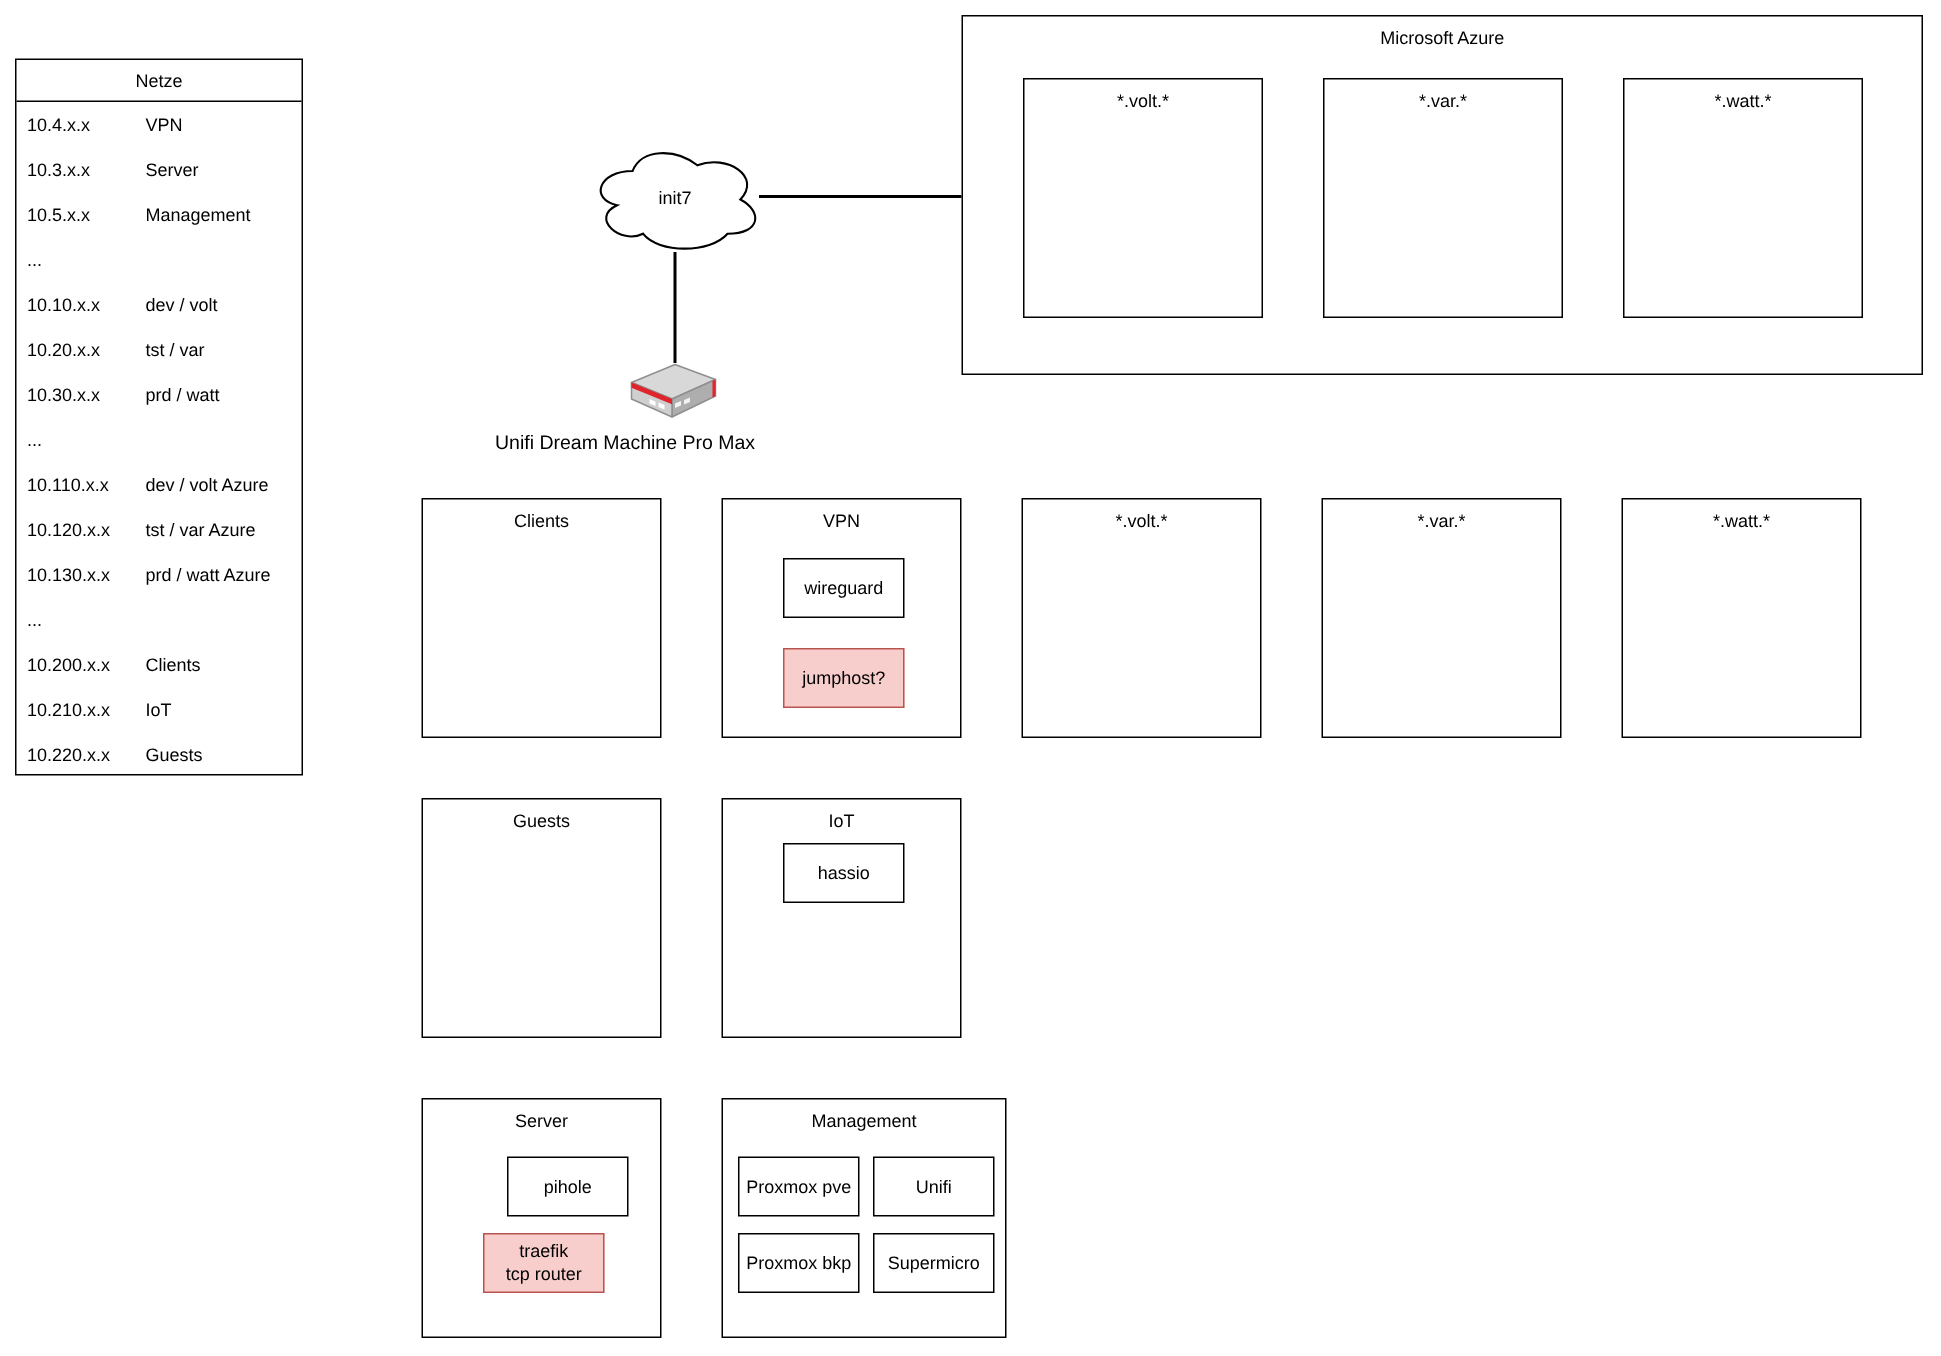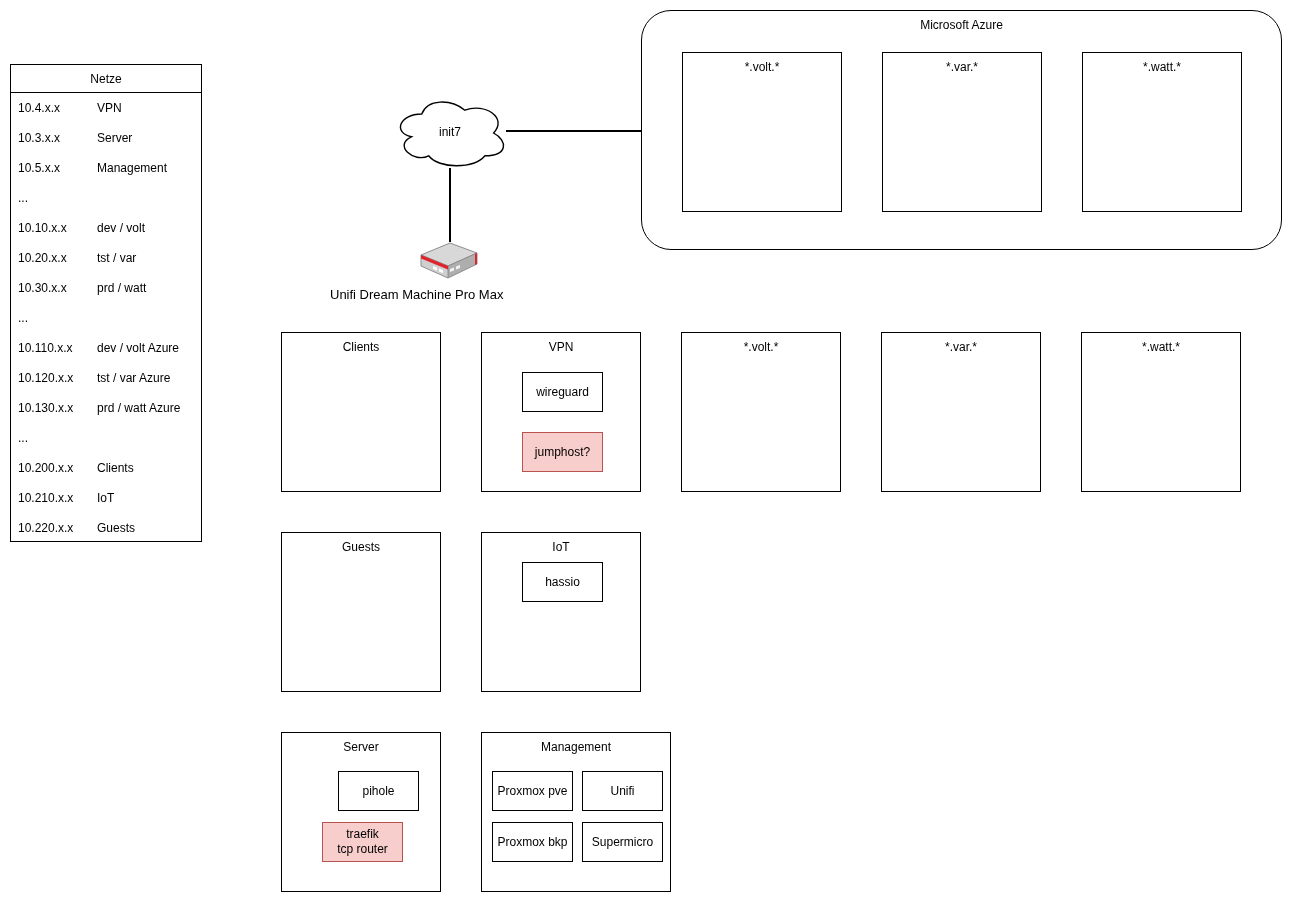--- a/index.html
+++ b/index.html
@@ -10,21 +10,21 @@
   .dbox{position:absolute;border:1.4px solid #000;background:#fff;box-sizing:border-box;}
   .dbox .title{display:block;text-align:center;padding-top:7px;font-size:12px;line-height:14px;}
 
   
   .node{position:absolute;border:1.4px solid #000;background:#fff;box-sizing:border-box;
         display:flex;align-items:center;justify-content:center;text-align:center;
         font-size:12px;line-height:15px;white-space:pre-line;}
   .pink{}
 
   
-  .ntable{position:absolute;left:10px;top:64px;width:192px;height:478px;
+  .ntable{position:absolute;left:10px;top:39px;width:192px;height:478px;
           border:1.4px solid #000;background:#fff;box-sizing:border-box;}
   .ntable .thead{height:28px;line-height:28px;text-align:center;font-size:12px;
                  border-bottom:1.4px solid #000;box-sizing:border-box;}
   .ntable .trow{height:30px;line-height:30px;display:flex;font-size:12px;padding-left:7px;}
   .ntable .trow .ip{width:79px;flex:none;}
   .ntable .trow .nm{flex:1;}
 
   
   .hline{position:absolute;height:1.6px;background:#000;}
   .vline{position:absolute;width:1.6px;background:#000;}
@@ -116,21 +116,21 @@
     <polygon points="2,15 29,26 29,29.5 2,18.5" fill="#e0242b"></polygon>
     <polygon points="56,14 58,13 58,24 56,25" fill="#e0242b"></polygon>
     <rect x="8" y="26" width="4" height="3" fill="#ffffff" transform="skewY(22)" opacity="0"></rect>
     <polygon points="14,26 18,27.6 18,30.6 14,29" fill="#ffffff"></polygon>
     <polygon points="20,28.4 24,30 24,33 20,31.4" fill="#ffffff"></polygon>
     <polygon points="31,29 35,27.4 35,30.4 31,32" fill="#f2f2f2"></polygon>
     <polygon points="37,26.6 41,25 41,28 37,29.6" fill="#f2f2f2"></polygon>
   </svg>
   <div class="lbl" style="left:330px;top:287px;width:240px;">Unifi Dream Machine Pro Max</div>
 
-  <div class="dbox" style="left:641px;top:10px;width:641px;height:240px;border-radius:30px;">
+  <div class="dbox" style="left:641px;top:10px;width:641px;height:240px;">
     <span class="title">Microsoft Azure</span>
     <div class="dbox" style="left:40px;top:41px;width:160px;height:160px;">
       <span class="title">*.volt.*</span>
     </div>
     <div class="dbox" style="left:240px;top:41px;width:160px;height:160px;">
       <span class="title">*.var.*</span>
     </div>
     <div class="dbox" style="left:440px;top:41px;width:160px;height:160px;">
       <span class="title">*.watt.*</span>
     </div>

